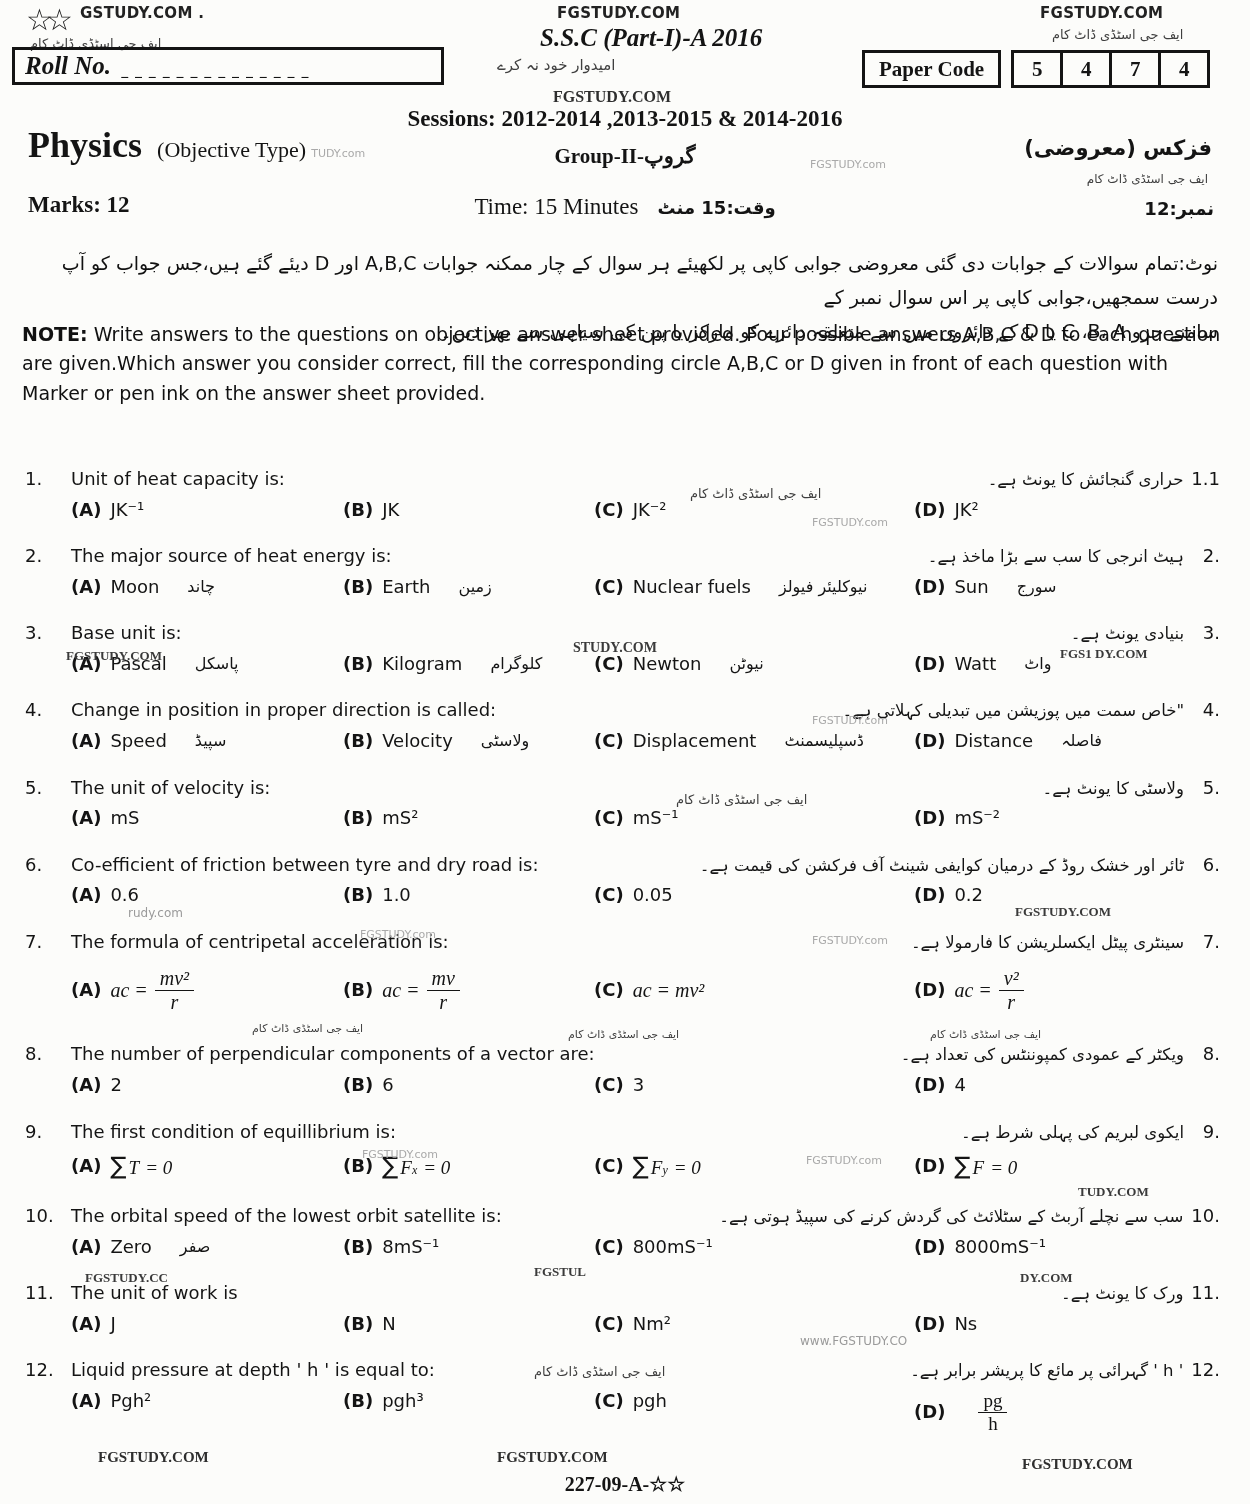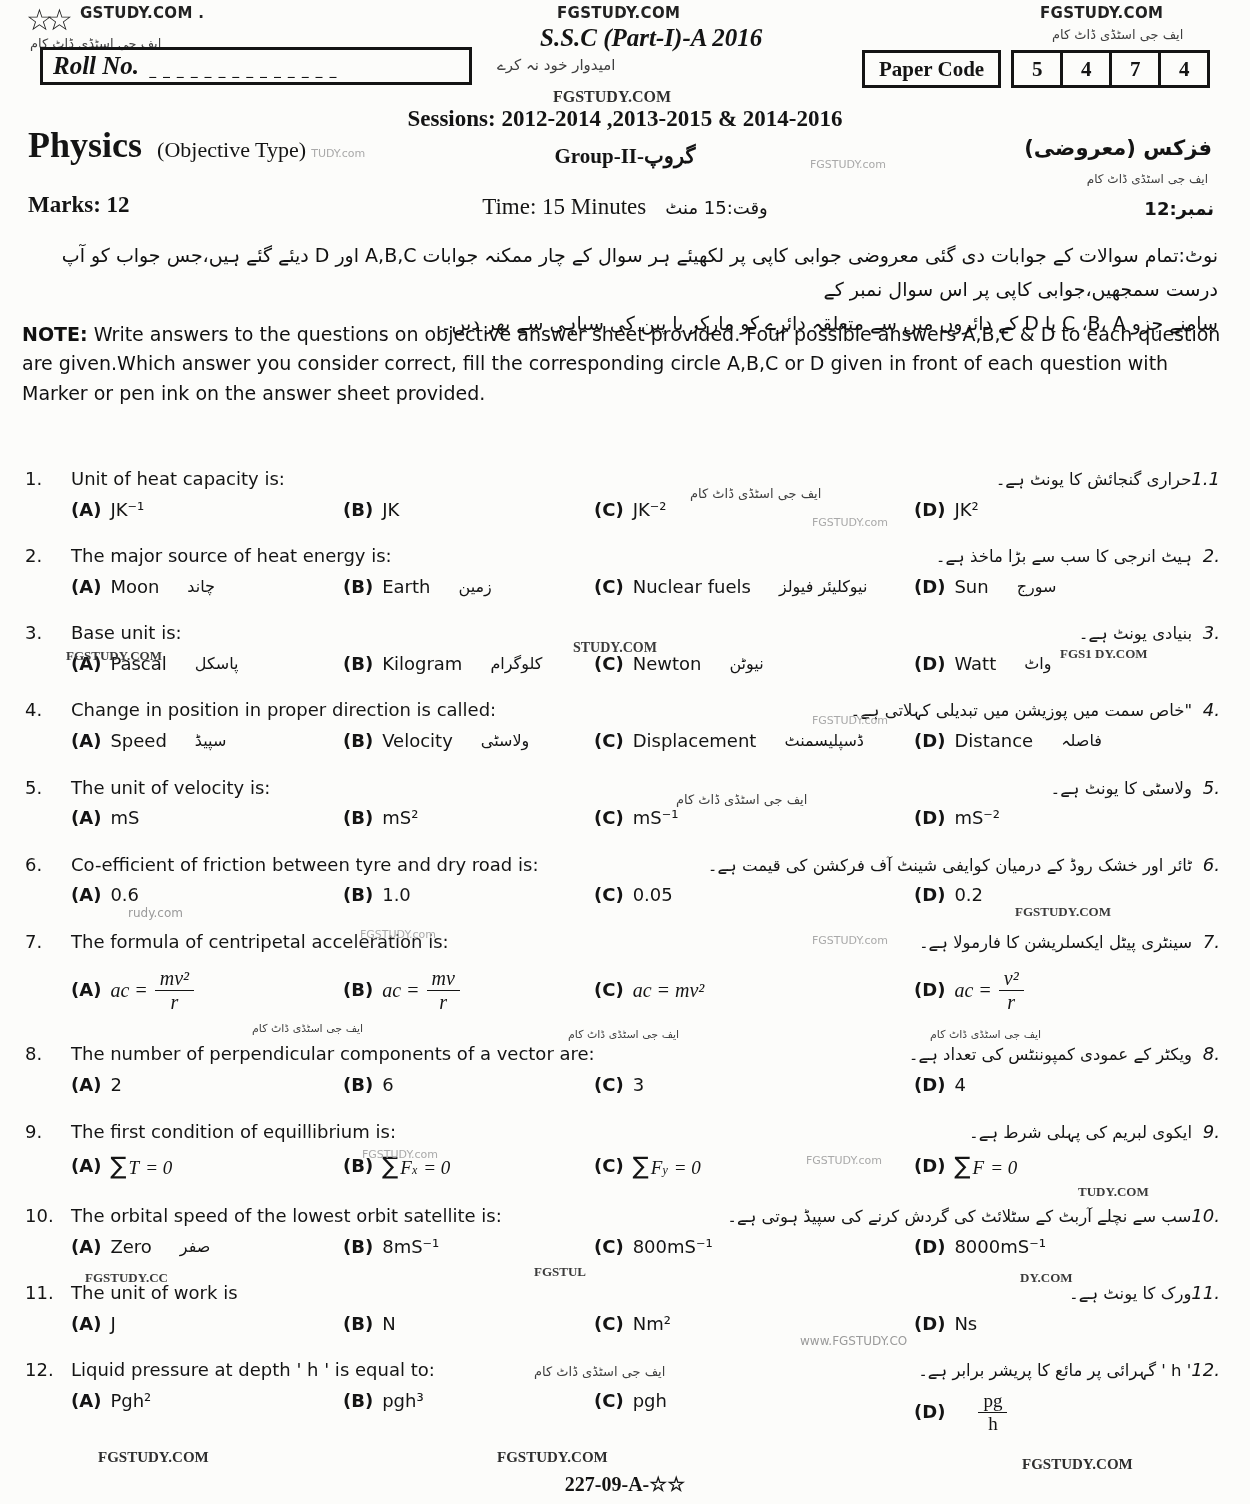--- a/index.html
+++ b/index.html
@@ -20,42 +20,42 @@
            font-family:"Liberation Serif",serif;font-weight:bold;font-size:21px;background:#fcfcfa;}
   .pc-label{padding:0 14px;height:38px;}
   .pc-digit{width:52px;height:38px;margin-left:-3px;}
   .sessions{text-align:center;font-family:"Liberation Serif",serif;font-weight:bold;font-size:23px;}
   .subject{font-family:"Liberation Serif",serif;font-weight:bold;font-size:36px;}
   .subject-type{font-family:"Liberation Serif",serif;font-size:22px;margin-left:10px;}
   .group-line{font-family:"Liberation Serif",serif;font-weight:bold;font-size:21px;}
   .title-ur{font-weight:bold;font-size:21px;direction:rtl;}
   .marks{font-family:"Liberation Serif",serif;font-weight:bold;font-size:23px;}
   .time{font-family:"Liberation Serif",serif;font-weight:normal;font-size:23px;}
-  .time-ur{font-weight:normal;font-size:18px;margin-left:14px;direction:rtl;display:inline-block;}
+  .time-ur{font-weight:bold;font-size:18px;margin-left:14px;direction:rtl;display:inline-block;}
   .num-ur{font-weight:bold;font-size:18px;direction:rtl;}
   .ur-note{direction:rtl;text-align:right;font-size:19px;line-height:1.8;color:#111;}
   .note-en{font-size:19px;line-height:1.55;color:#111;}
   .note-en b{font-weight:bold;}
 
   
   .wm{color:#a9a9a9;font-size:11px;}
   .wm2{color:#9a9a9a;font-size:12px;}
   .wmd{color:#3a3a3a;font-size:13px;font-weight:bold;font-family:"Liberation Serif",serif;}
   .wmu{color:#3f3f3f;font-size:13px;direction:rtl;}
   .wm-center{font-family:"Liberation Serif",serif;font-weight:bold;font-size:16px;color:#2e2e2e;}
 
   
   .questions{position:absolute;left:25px;right:30px;top:468px;}
   .qb{margin-bottom:24px;}
   .qh{display:flex;align-items:baseline;font-size:18px;line-height:1.25;}
   .qno{flex:0 0 46px;}
   .qtext{white-space:nowrap;}
   .sp{flex:1;}
   .qurdu{font-size:16.5px;direction:rtl;}
-  .qrnum{flex:0 0 auto;margin-left:0;min-width:28px;text-align:right;font-style:italic;}
+  .qrnum{flex:0 0 auto;margin-left:8px;min-width:28px;text-align:right;}
   .qopts{display:grid;grid-template-columns:272px 251px 320px 1fr;margin:8px 0 0 46px;
          font-size:18px;align-items:center;line-height:1.25;}
   .qopts.tall{min-height:58px;}
   .opt{display:flex;align-items:center;}
   .olabel{font-weight:bold;margin-right:9px;}
   .ourdu{margin-left:28px;font-size:16px;direction:rtl;}
   .ourdu:empty{display:none;}
 
   
   .mexpr{font-family:"Liberation Serif",serif;font-style:italic;font-size:20px;display:inline-flex;align-items:center;}
@@ -84,21 +84,21 @@
   </div>
   <span class="abs site-head" style="left:80px;top:4px">GSTUDY.COM .</span>
   <span class="abs wmu" style="left:30px;top:36px">ایف جی اسٹڈی ڈاٹ کام</span>
 
   <span class="abs site-head" style="left:557px;top:4px">FGSTUDY.COM</span>
   <span class="abs ssc" style="left:540px;top:24px">S.S.C (Part-I)-A 2016</span>
 
   <span class="abs site-head" style="left:1040px;top:4px">FGSTUDY.COM</span>
   <span class="abs wmu" style="left:1052px;top:27px">ایف جی اسٹڈی ڈاٹ کام</span>
 
-  <div class="abs rollbox" style="left:40px;top:47px">
+  <div class="abs rollbox" style="left:12px;top:47px">
     <span class="roll-label">Roll No.</span>
     <span class="roll-line">_ _ _ _ _ _ _ _ _ _ _ _ _ _</span>
   </div>
   <span class="abs wmu" style="left:497px;top:56px;font-size:15px">امیدوار خود نہ کرے</span>
 
   <div class="abs pc-wrap" style="left:862px;top:50px">
     <span class="pc-cell pc-label">Paper Code</span>
     <span class="pc-cell pc-digit" style="margin-left:10px">5</span>
     <span class="pc-cell pc-digit">4</span>
     <span class="pc-cell pc-digit">7</span>
@@ -121,21 +121,21 @@
   <span class="abs title-ur" style="right:38px;top:136px">فزکس (معروضی)</span>
   <span class="abs wmu" style="right:42px;top:172px;font-size:12px">ایف جی اسٹڈی ڈاٹ کام</span>
 
   <span class="abs marks" style="left:28px;top:192px">Marks: 12</span>
   <div class="abs" style="left:0;right:0;top:194px;text-align:center">
     <span class="time">Time: 15 Minutes</span>
     <span class="time-ur">وقت:15 منٹ</span>
   </div>
   <span class="abs num-ur" style="right:36px;top:198px">نمبر:12</span>
 
-  <div class="abs ur-note" style="left:25px;right:32px;top:238px">
+  <div class="abs ur-note" style="left:25px;right:32px;top:246px">
     <div>نوٹ:تمام سوالات کے جوابات دی گئی معروضی جوابی کاپی پر لکھیئے ہر سوال کے چار ممکنہ جوابات A,B,C اور D دیئے گئے ہیں،جس جواب کو آپ درست سمجھیں،جوابی کاپی پر اس سوال نمبر کے</div>
     <div>سامنے جزو C ،B، A یا D کے دائروں میں سے متعلقہ دائرے کو مارکر یا پین کی سیاہی سے بھر دیں۔</div>
   </div>
 
   <div class="abs note-en" style="left:22px;right:28px;top:320px">
     <b>NOTE:</b>
     <span>Write answers to the questions on objective answer sheet provided. Four possible answers A,B,C &amp; D to each question are given.Which answer you consider correct, fill the corresponding circle A,B,C or D given in front of each question with Marker or pen ink on the answer sheet provided.</span>
   </div>
 
   <div class="questions">

